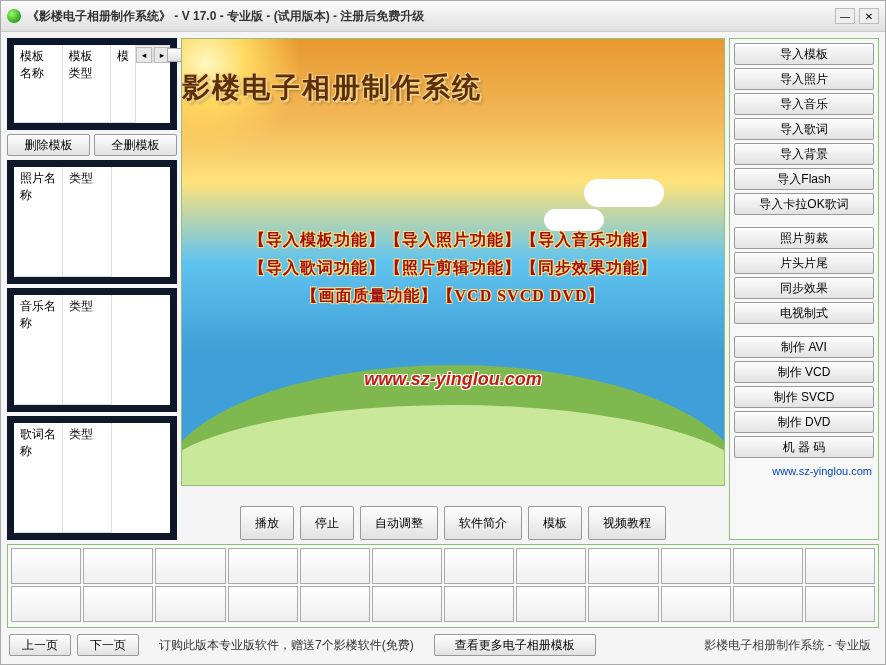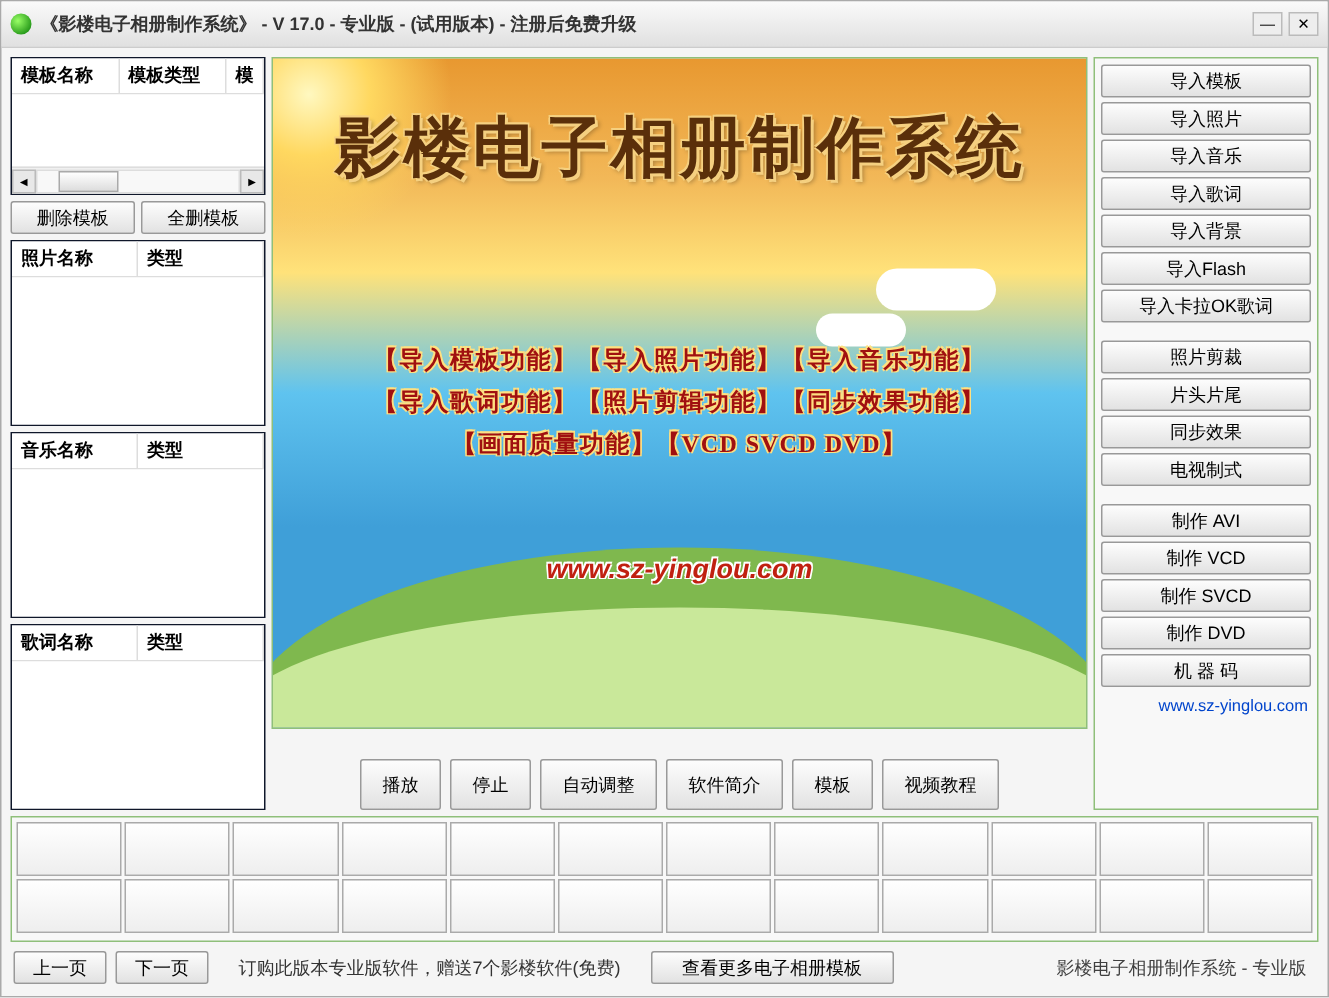--- a/index.html
+++ b/index.html
@@ -10,42 +10,42 @@
 .titlebar { height: 24px; background: linear-gradient(#fafafa,#e0e0e0); display: flex; align-items: center; padding: 15px 6px; border-bottom: 1px solid #ccc; }
 .titlebar .icon { width: 14px; height: 14px; background: radial-gradient(circle at 35% 35%, #9f6, #070); border-radius: 50%; margin-right: 6px; }
 .titlebar .title { font-size: 12px; font-weight: bold; color: #333; flex: 1; }
 .titlebar .wbtn { width: 20px; height: 16px; margin-left: 4px; border: 1px solid #bbb; background: #eee; font-size: 10px; display: flex; align-items: center; justify-content: center; cursor: pointer; }
 
 .body { flex: 1; padding: 6px; display: flex; flex-direction: column; gap: 4px; }
 
 .upper { flex: 1; display: flex; gap: 4px; min-height: 0; }
 
 .leftcol { width: 170px; display: flex; flex-direction: column; gap: 4px; }
-.panel { border: 1px solid #0f172a; background: #fff; display: flex; flex-direction: column; font-weight: bold; }
+.panel { border: 7px solid #0f172a; background: #fff; display: flex; flex-direction: row; }
 .panel-head { display: flex; background: #fff; border-bottom: 1px solid #ddd; font-size: 12px; }
 .panel-head span { flex: 1; padding: 3px 6px; border-right: 1px solid #ddd; }
 .panel-body { flex: 1; background: #fff; overflow: hidden; }
 .scrollbar-strip { height: 18px; display: flex; align-items: center; border-top: 1px solid #ddd; background: #f0f0f0; }
 .sb-btn { width: 16px; height: 16px; border: 1px solid #bbb; background: #e8e8e8; font-size: 9px; display: flex; align-items: center; justify-content: center; cursor: pointer; }
 .sb-track { flex: 1; height: 16px; background: #f8f8f8; border: 1px solid #ddd; position: relative; }
 .sb-thumb { position: absolute; left: 14px; top: 0; width: 40px; height: 14px; background: linear-gradient(#fff,#ddd); border: 1px solid #aaa; }
 
 .btn-row { display: flex; gap: 4px; }
 .btn { flex: 1; height: 22px; border: 1px solid #999; background: linear-gradient(#fdfdfd,#e2e2e2); font-size: 12px; cursor: pointer; display: flex; align-items: center; justify-content: center; border-radius: 2px; }
 
 .centercol { flex: 1; display: flex; flex-direction: column; gap: 4px; min-width: 0; }
 .preview { flex: 1; border: 1px solid #8fbf7a; background: linear-gradient(to bottom, #e89830 0%, #f2b858 18%, #ffe27a 32%, #5fc3ef 50%, #3f9fd8 70%); position: relative; overflow: hidden; }
 .sun { position: absolute; top: 0; left: 0; width: 120px; height: 120px; background: radial-gradient(circle at 20% 20%, #fff8c0 0%, #ffd860 30%, rgba(255,200,80,0) 70%); }
 .cloud { position: absolute; background: #fff; border-radius: 50px; }
 .c1 { width: 80px; height: 28px; top: 140px; right: 60px; }
 .c2 { width: 60px; height: 22px; top: 170px; right: 120px; }
 .hill-back { position: absolute; bottom: 0; left: -20px; right: -20px; height: 120px; background: #7fb84e; border-radius: 50% 50% 0 0 / 100% 100% 0 0; }
 .hill-front { position: absolute; bottom: 0; left: -30px; right: -30px; height: 80px; background: #c9e89a; border-radius: 50% 50% 0 0 / 100% 100% 0 0; }
 
-.preview-title { position: absolute; top: 30px; left: 0; right: 0; text-align: center; font-family: "KaiTi","STKaiti",serif; font-size: 44px; font-weight: bold; color: #5a2f0a; text-shadow: 2px 2px 0 #f5d080, -1px -1px 0 #f5d080, 1px -1px 0 #f5d080, -1px 1px 0 #f5d080, 3px 3px 3px rgba(0,0,0,.25); letter-spacing: 2px; }
+.preview-title { position: absolute; top: 30px; left: 0; right: 0; font-family: "KaiTi","STKaiti",serif; font-size: 28px; font-weight: bold; color: #5a2f0a; text-shadow: 2px 2px 0 #f5d080, -1px -1px 0 #f5d080, 1px -1px 0 #f5d080, -1px 1px 0 #f5d080, 3px 3px 3px rgba(0,0,0,.25); letter-spacing: 2px; }
 .feature-lines { position: absolute; top: 184px; left: 0; right: 0; text-align: center; }
 .feature-lines div { font-family: "KaiTi","STKaiti",serif; font-size: 16px; font-weight: bold; color: #a01010; text-shadow: 1px 1px 0 #ffe080, -1px -1px 0 #ffe080, -1px 1px 0 #ffe080, 1px -1px 0 #ffe080; margin: 7px 0; letter-spacing: 1px; }
 .preview-url { position: absolute; bottom: 95px; left: 0; right: 0; text-align: center; font-size: 18px; font-weight: bold; color: #c02010; text-shadow: 1px 1px 0 #fff, -1px -1px 0 #fff, 1px -1px 0 #fff, -1px 1px 0 #fff; font-style: italic; }
 
 .center-btns { display: flex; gap: 6px; justify-content: center; }
 .center-btns .btn { flex: 0 0 auto; padding: 16px 14px; margin-top: 16px; }
 
 .rightcol { width: 150px; display: flex; flex-direction: column; gap: 3px; border: 1px solid #8fbf7a; padding: 4px; background: #f8f8f8; }
 .rbtn { height: 22px; border: 1px solid #999; background: linear-gradient(#fdfdfd,#e2e2e2); font-size: 12px; cursor: pointer; display: flex; align-items: center; justify-content: center; border-radius: 2px; }
 .rgap { height: 6px; }

